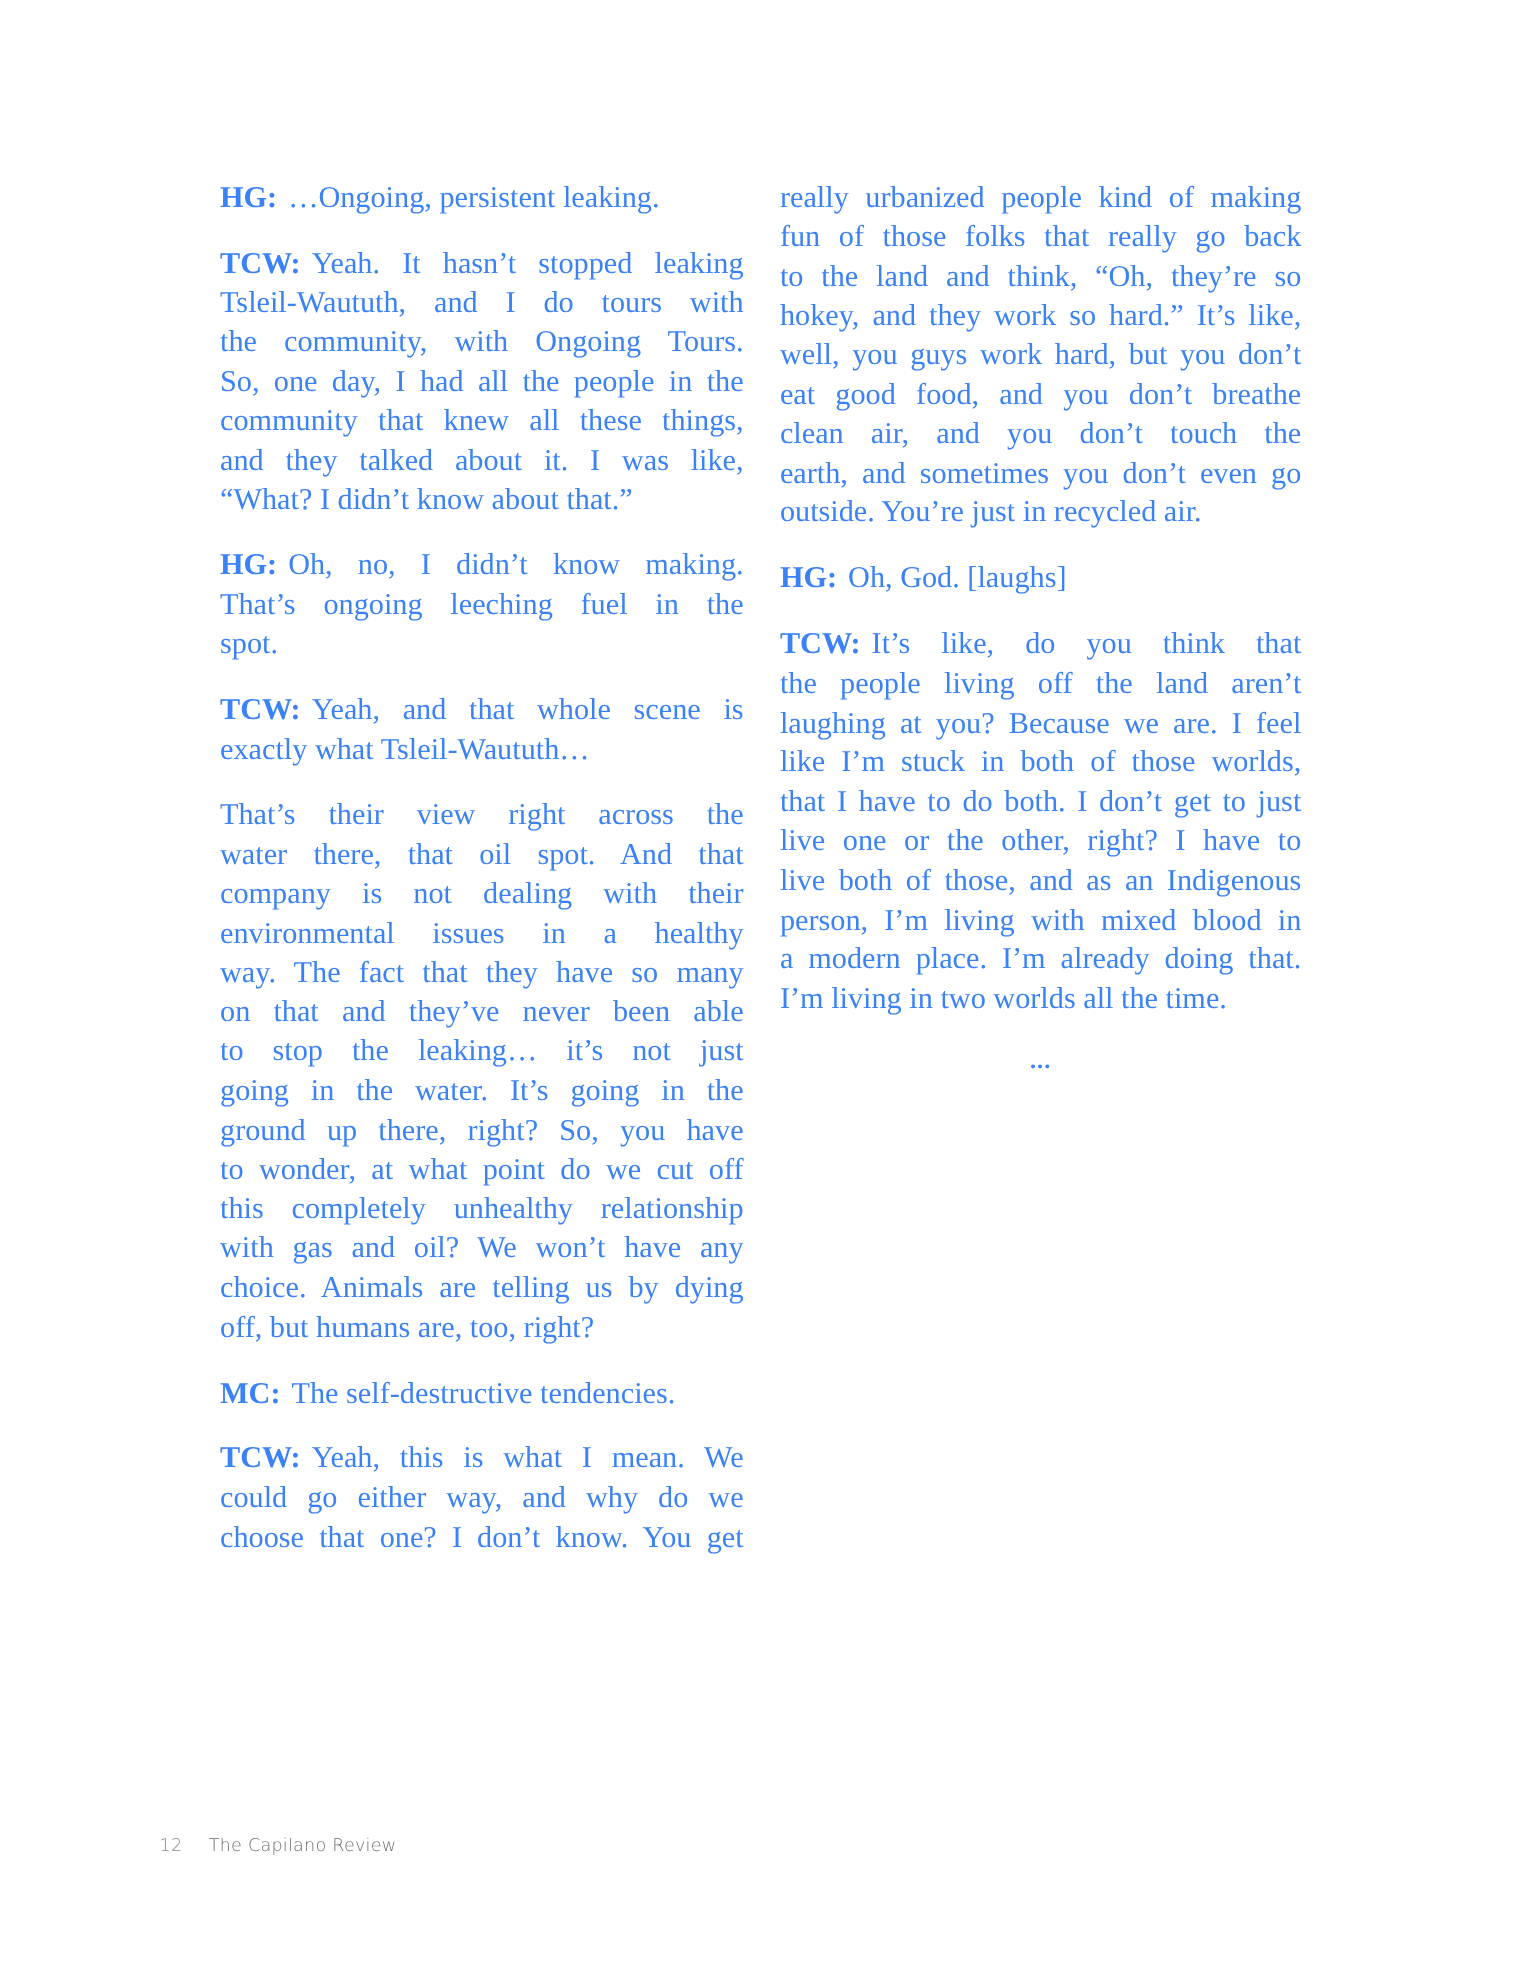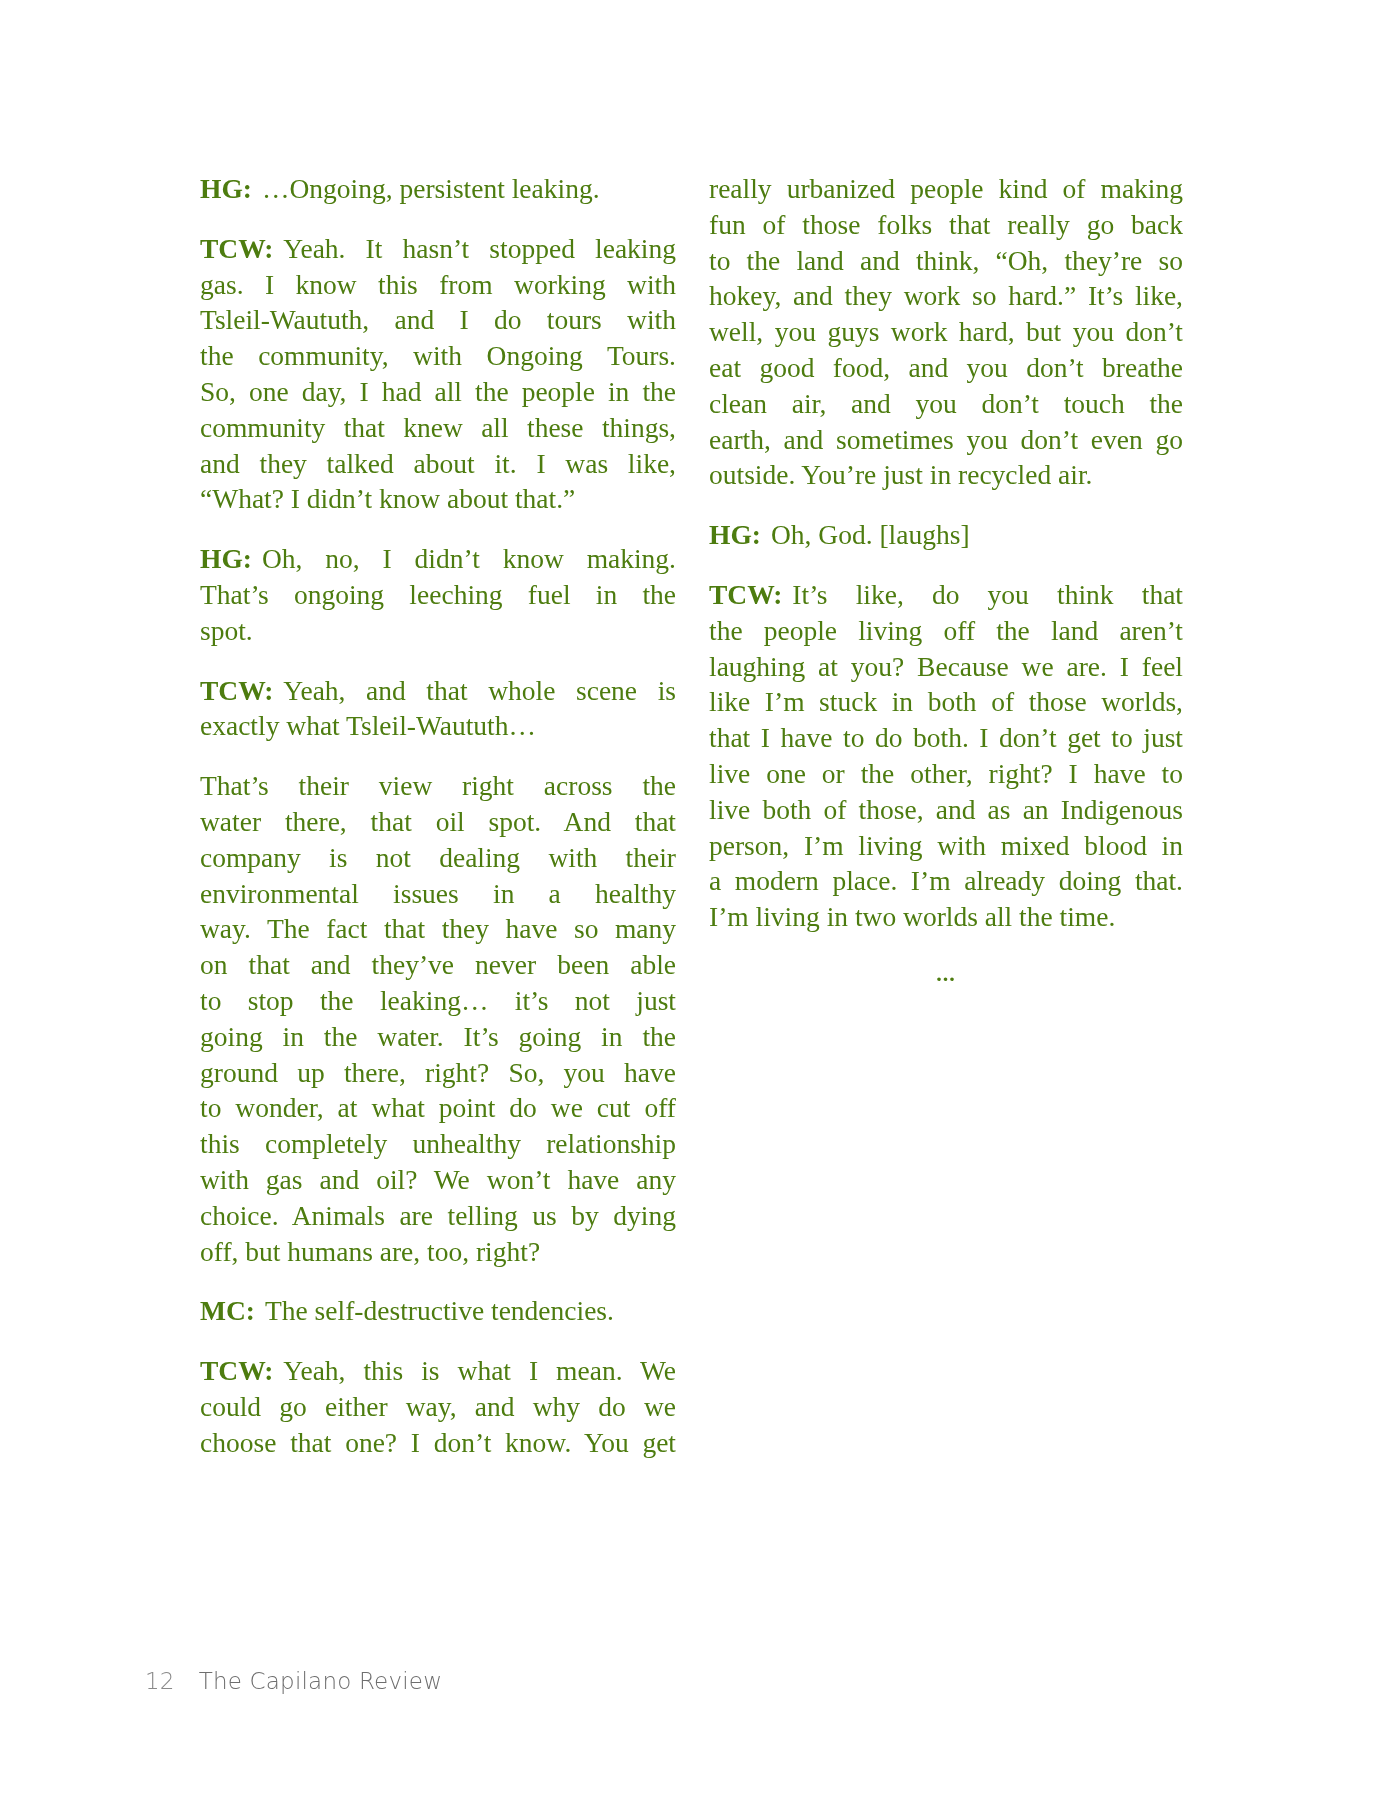--- a/index.html
+++ b/index.html
@@ -1,43 +1,42 @@
 <!DOCTYPE html>
 <html><head>
 <meta charset="utf-8">
 <style>
   html, body { margin: 0; padding: 0; background: #ffffff; }
   body { width: 1400px; height: 1800px; position: relative; overflow: hidden; }
   .page { position: absolute; left: 0; top: 0; width: 1400px; height: 1800px; background: #fff; }
-  .col { position: absolute; top: 171px; font-family: "Liberation Serif", "DejaVu Serif", serif; font-size: 27.5px; color: #4d7c0f; }
+  .col { position: absolute; top: 161px; font-family: "Liberation Serif", "DejaVu Serif", serif; font-size: 27.5px; color: #3b82f6; }
   .col-left { left: 200px; width: 476px; }
   .col-right { left: 709px; width: 474px; }
   .para { margin: 0 0 24px 0; }
   .line { display: block; height: 35.8px; line-height: 35.8px; white-space: nowrap; text-align: justify; text-align-last: justify; overflow: visible; }
   .line.last { text-align-last: left; }
   .speaker { font-weight: bold; margin-right: 10px; }
   .ellipsis { text-align: center; font-weight: bold; font-size: 22px; line-height: 30px; margin-top: 6px; letter-spacing: 1px; }
-  .footer { position: absolute; top: 1668px; left: 145px; font-family: "DejaVu Sans", "Liberation Sans", sans-serif; font-weight: 200; color: #7d7d7d; font-size: 23px; letter-spacing: 0.2px; }
+  .footer { position: absolute; top: 1668px; left: 145px; font-family: "DejaVu Sans", "Liberation Sans", sans-serif; font-weight: 200; color: #7d7d7d; font-size: 16px; letter-spacing: 0.2px; }
   .footer .page-num { color: #8a8a8a; margin-right: 24px; }
   .footer .journal { color: #6e6e6e; }
 </style>
 </head>
 <body>
 
 <div class="page">
 
   <div class="col col-left">
 
     <p class="para">
       <span class="line last"><span class="speaker">HG:</span><span>…Ongoing, persistent leaking.</span></span>
     </p>
 
     <p class="para">
       <span class="line"><span class="speaker">TCW:</span><span>Yeah. It hasn’t stopped leaking</span></span>
-      <span class="line">gas. I know this from working with</span>
       <span class="line">Tsleil-Waututh, and I do tours with</span>
       <span class="line">the community, with Ongoing Tours.</span>
       <span class="line">So, one day, I had all the people in the</span>
       <span class="line">community that knew all these things,</span>
       <span class="line">and they talked about it. I was like,</span>
       <span class="line last">“What? I didn’t know about that.”</span>
     </p>
 
     <p class="para">
       <span class="line"><span class="speaker">HG:</span><span>Oh, no, I didn’t know making.</span></span>

